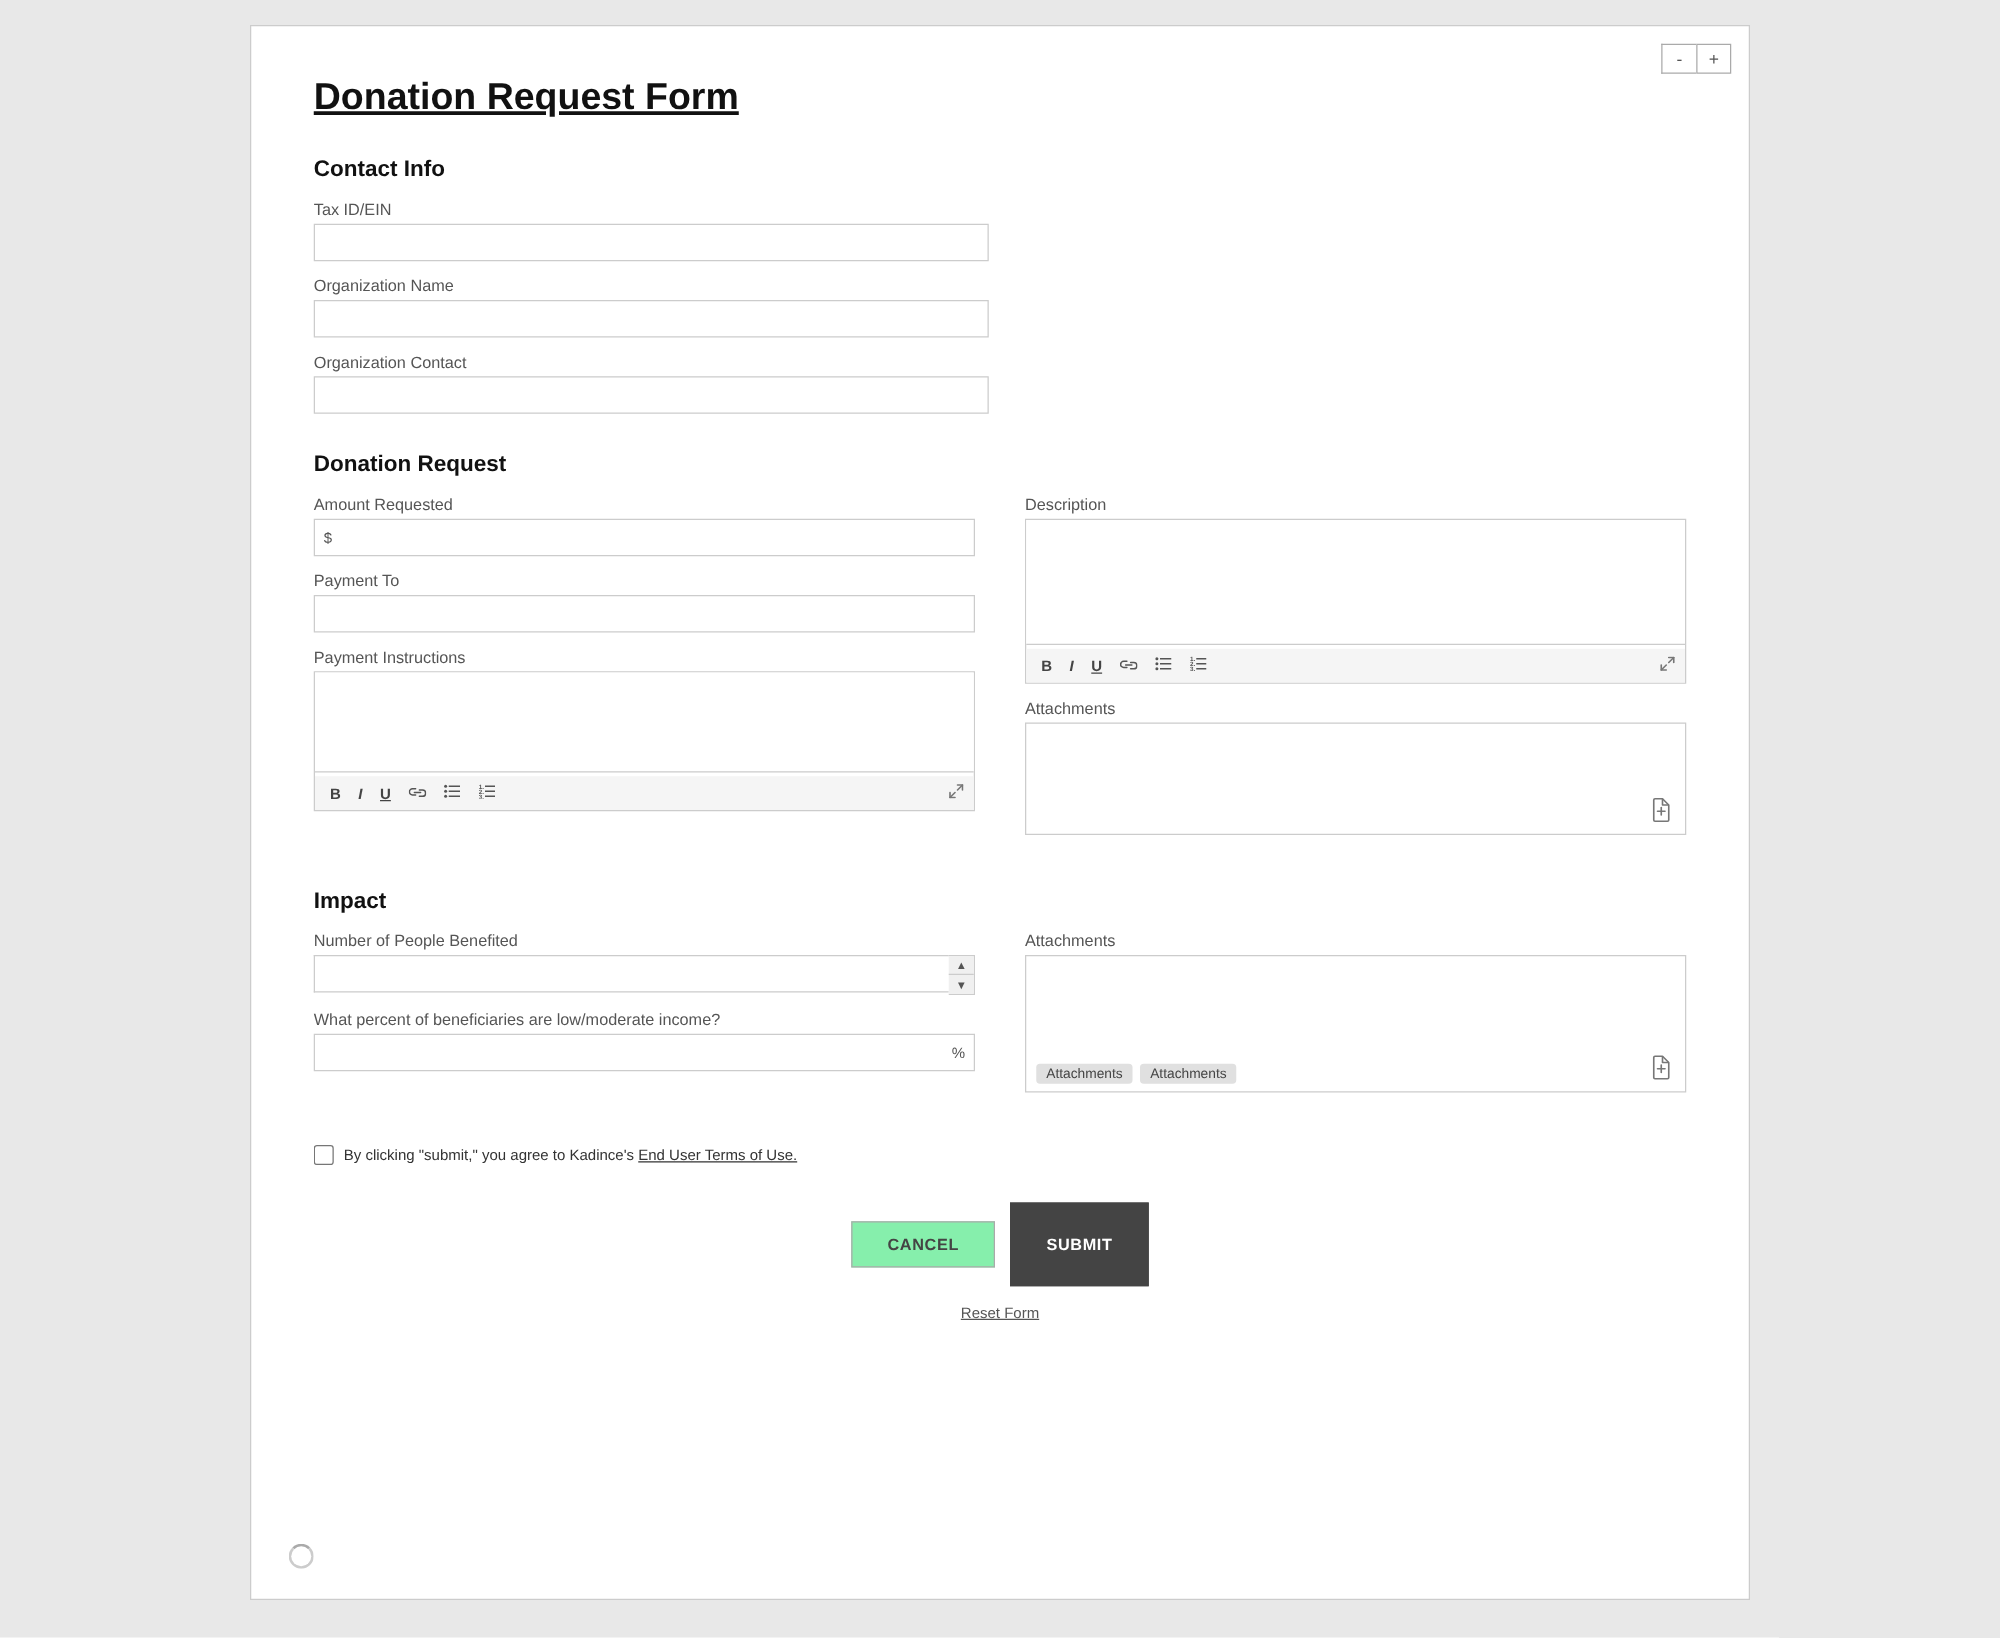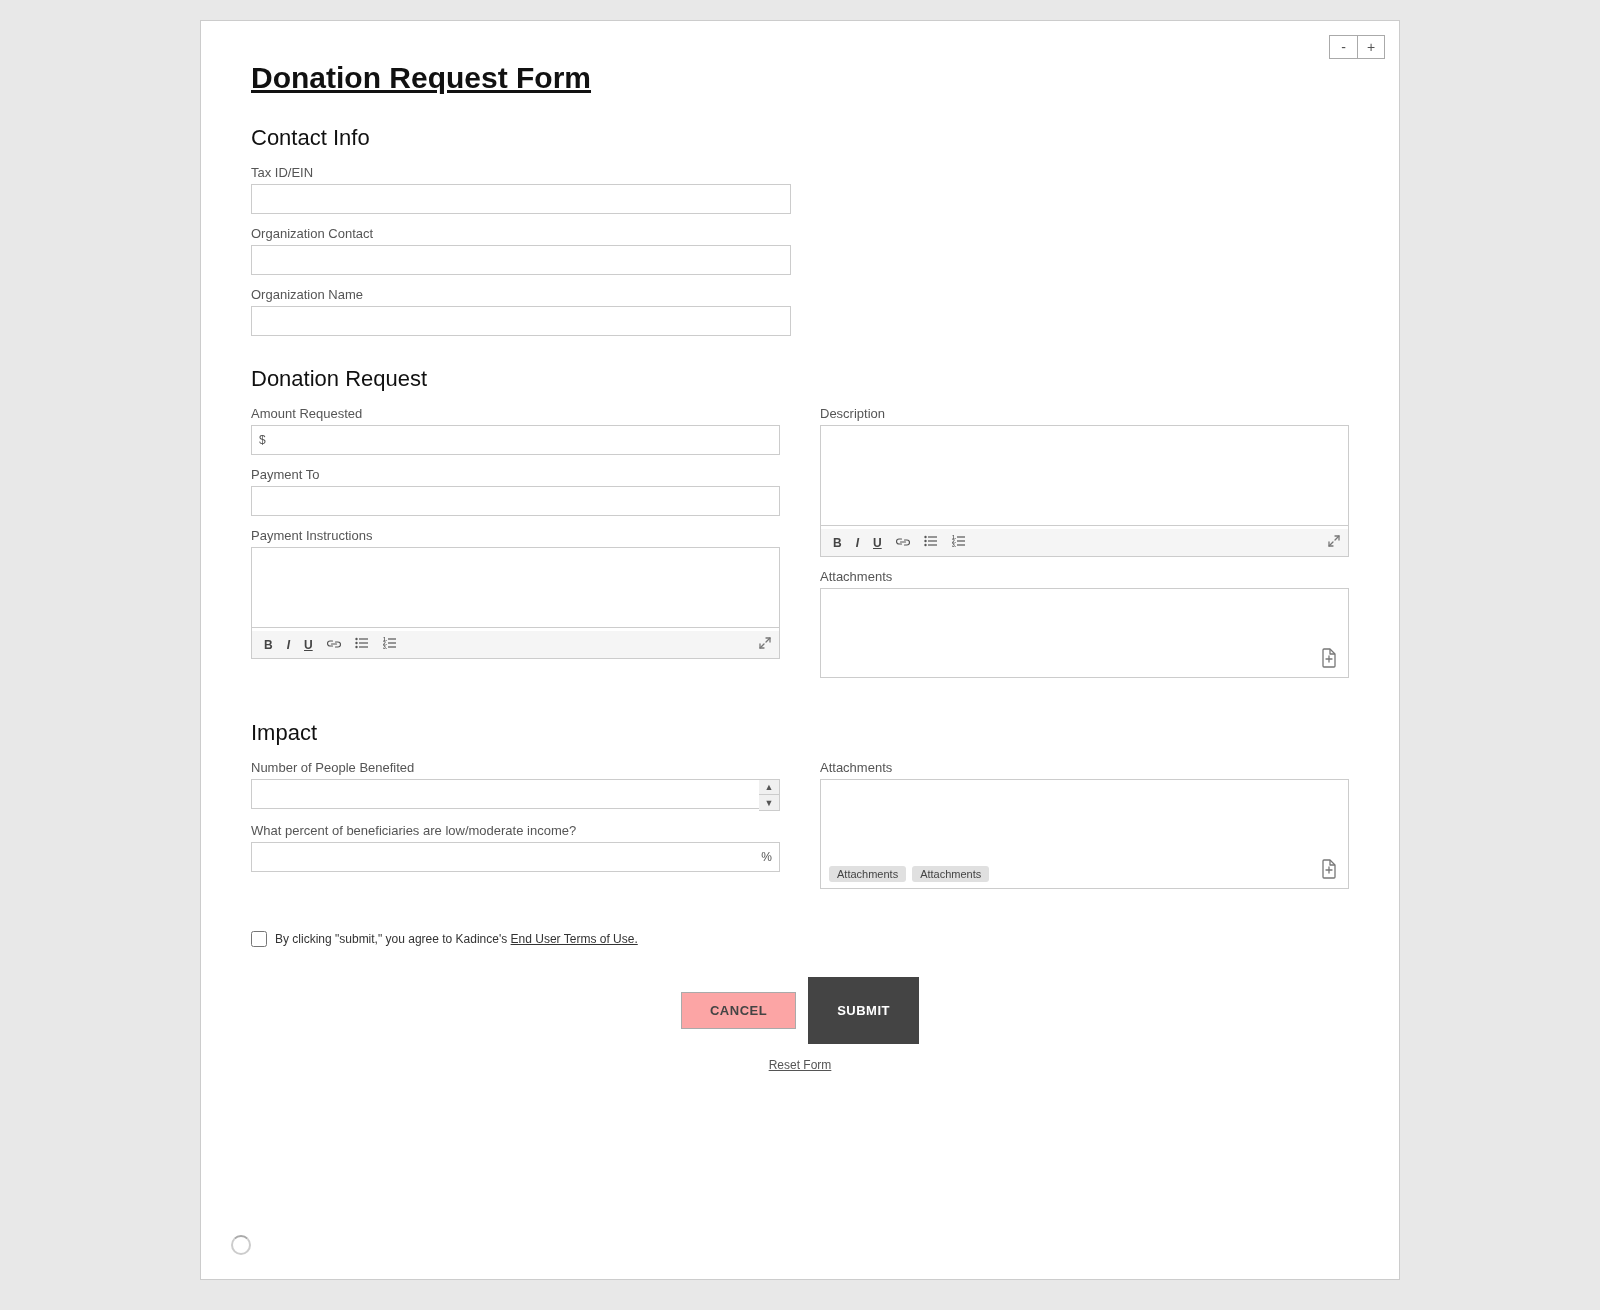--- a/index.html
+++ b/index.html
@@ -45,22 +45,22 @@
 
     .form-title {
       font-size: 30px;
       font-weight: bold;
       color: #111;
       margin-bottom: 30px;
       margin-top: 10px;
       text-decoration: underline;
     }
     .section-title {
-      font-size: 22px;
-      font-weight: normal;
+      font-size: 18px;
+      font-weight: bold;
       color: #111;
       margin-bottom: 14px;
     }
     .section {
       margin-bottom: 30px;
     }
     .field-label {
       font-size: 13px;
       color: #555;
       margin-bottom: 4px;
@@ -248,21 +248,21 @@
     .form-actions {
       display: flex;
       justify-content: center;
       align-items: center;
       gap: 12px;
       margin-bottom: 14px;
     }
     .btn-cancel {
       padding: 10px 28px;
       border: 1px solid #aaa;
-      background: #fca5a5;
+      background: #86efac;
       font-size: 13px;
       font-weight: bold;
       letter-spacing: 0.5px;
       color: #444;
       cursor: pointer;
     }
     .btn-submit {
       padding: 25px 28px;
       border: 1px solid #444;
       background: #444;
@@ -312,26 +312,26 @@
 
   <div class="section">
     <h2 class="section-title">Contact Info</h2>
 
     <div class="field-group">
       <label class="field-label">Tax ID/EIN</label>
       <input type="text" style="max-width: 540px;">
     </div>
 
     <div class="field-group">
-      <label class="field-label">Organization Contact</label>
+      <label class="field-label">Organization Name</label>
       <input type="text" style="max-width: 540px;">
     </div>
 
     <div class="field-group">
-      <label class="field-label">Organization Name</label>
+      <label class="field-label">Organization Contact</label>
       <input type="text" style="max-width: 540px;">
     </div>
   </div>
 
   <div class="section">
     <h2 class="section-title">Donation Request</h2>
 
     <div class="two-col">
 
       <div>

